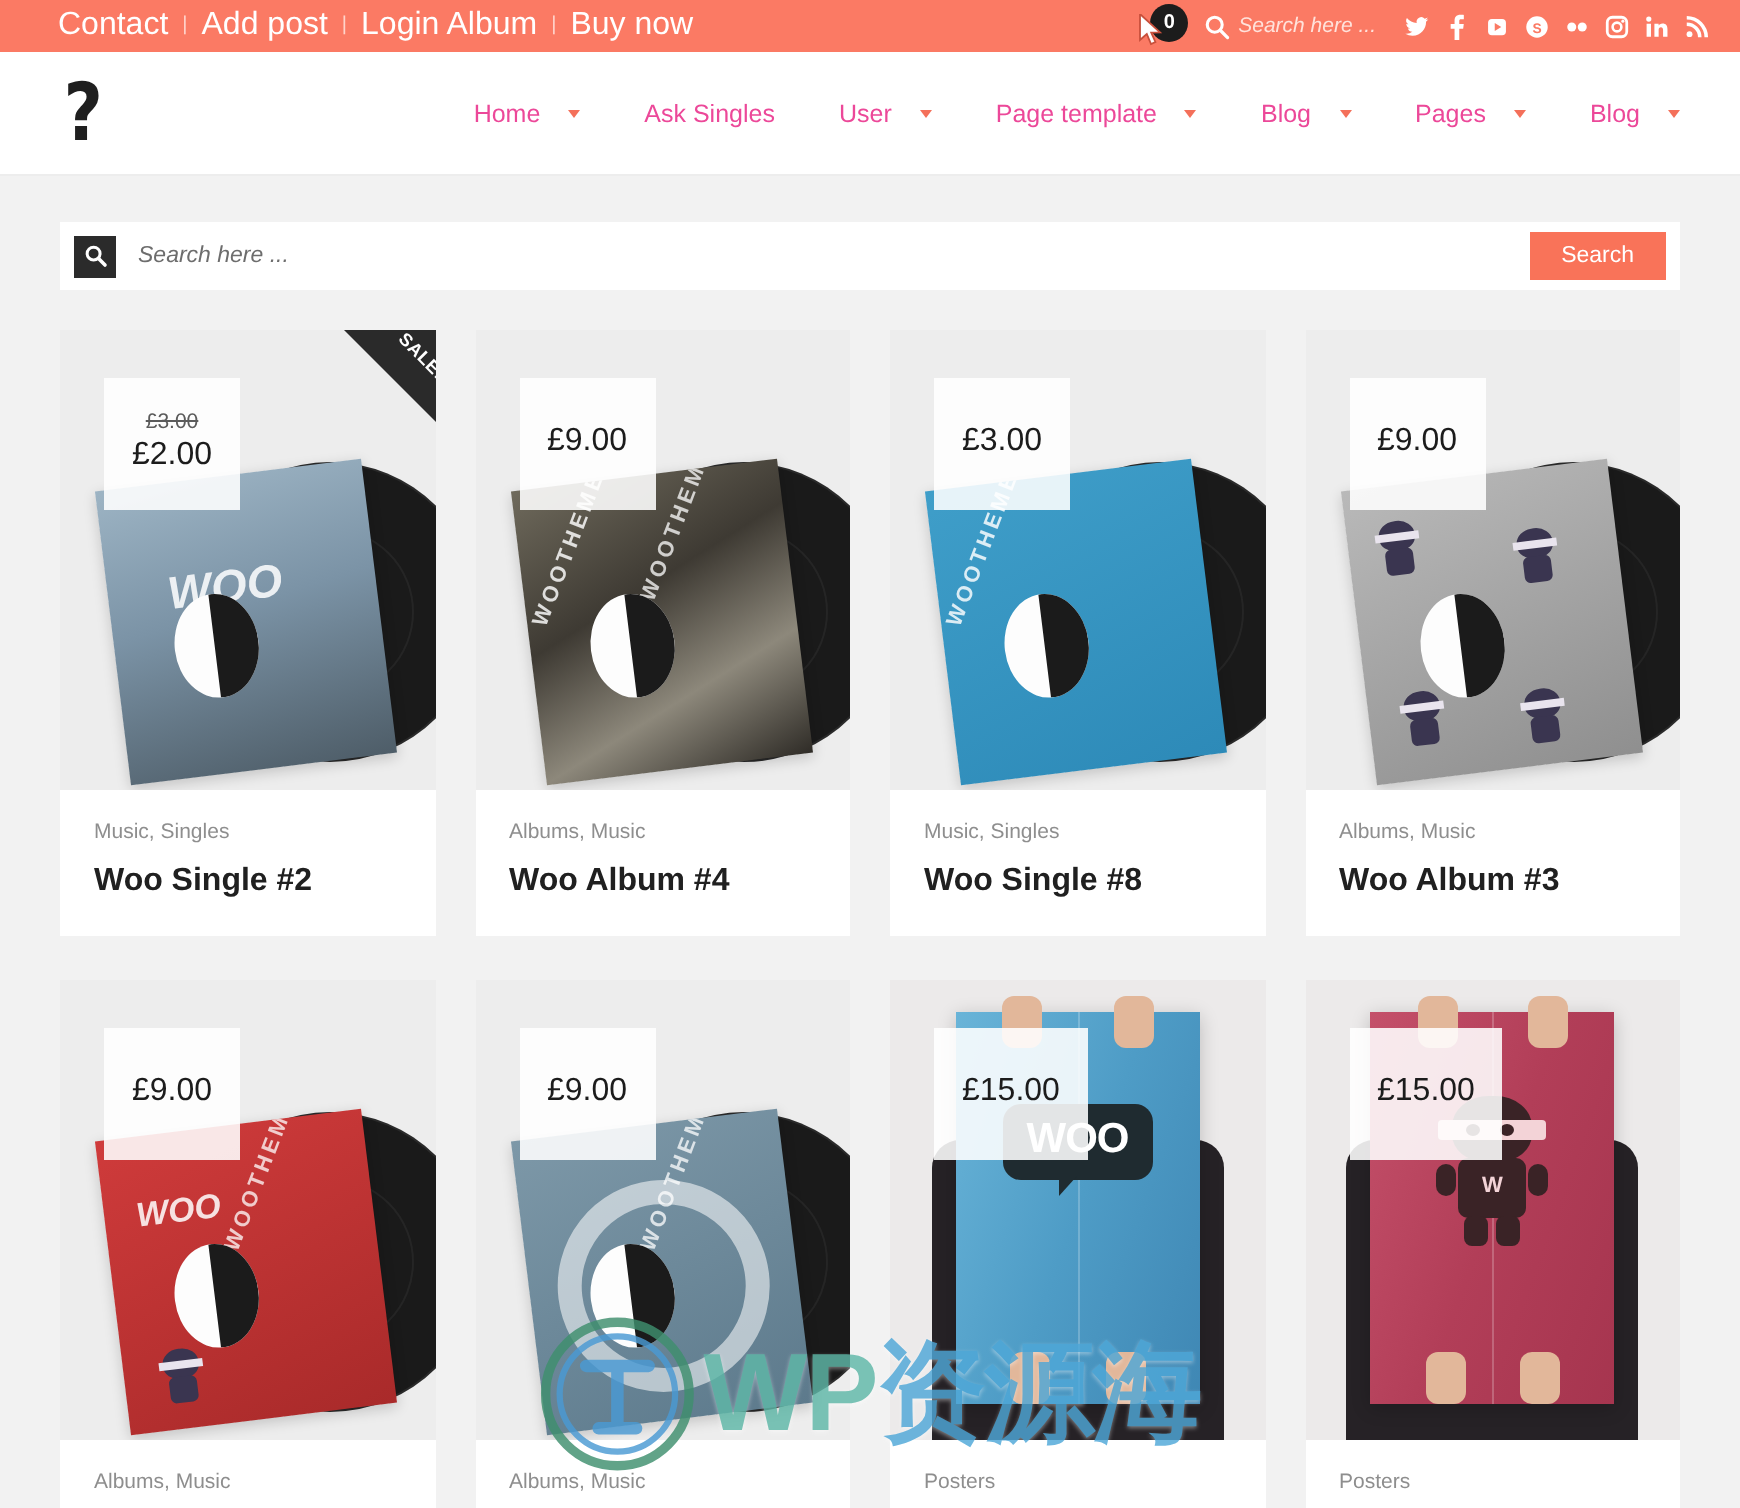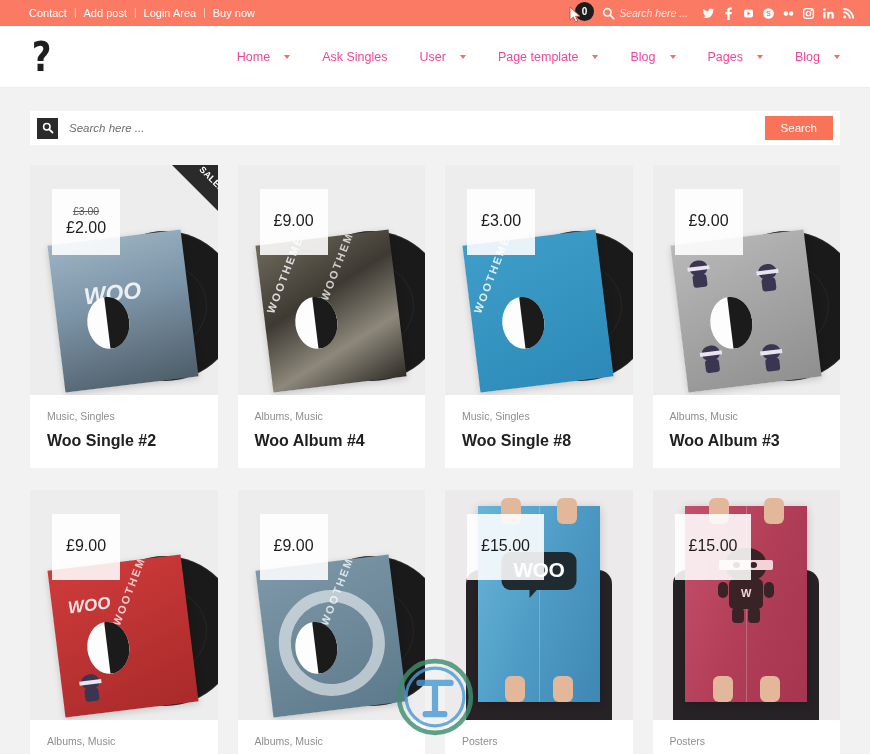--- a/index.html
+++ b/index.html
@@ -17,21 +17,21 @@
     height: 26px;
     background: #fb7a64;
     display: flex;
     align-items: center;
     padding: 0 12px 0 28px;
     position: relative;
   }
   .topbar-links { display: flex; align-items: center; }
   .topbar-links a {
     color: #ffffff;
-    font-size: 11px;
+    font-size: 16px;
     text-decoration: none;
     padding: 0 1px;
     white-space: nowrap;
   }
   .topbar-sep {
     color: #ffd3ca;
     font-size: 10px;
     padding: 0 6px;
     line-height: 1;
   }
@@ -448,21 +448,21 @@
 </style>
 </head>
 <body>
 
 <div class="topbar">
   <div class="topbar-links">
     <a href="#">Contact</a>
     <span class="topbar-sep">|</span>
     <a href="#">Add post</a>
     <span class="topbar-sep">|</span>
-    <a href="#">Login Area</a>
+    <a href="#">Login Album</a>
     <span class="topbar-sep">|</span>
     <a href="#">Buy now</a>
   </div>
 
   <div class="topbar-right">
     <div class="cart-wrap">
       <svg class="cursor-arrow" width="14" height="16" viewBox="0 0 14 16">
         <path d="M1 0 L1 13 L4.4 10 L6.5 15 L8.7 14 L6.6 9.3 L11 9.2 Z" fill="#ffffff" stroke="#c8503c" stroke-width="0.9"></path>
       </svg>
       <span class="cart-badge">0</span>
@@ -779,13 +779,16 @@
   </div>
 
 </div>
 
 <div class="watermark">
   <svg width="78" height="78" viewBox="0 0 100 100">
     <circle cx="50" cy="50" r="46" fill="none" stroke="#3f8f6e" stroke-width="6"></circle>
     <circle cx="50" cy="50" r="37" fill="none" stroke="#4a9ad4" stroke-width="4"></circle>
     <path d="M30 32 H70 M50 32 V72 M38 72 H62" stroke="#4a9ad4" stroke-width="8" fill="none" stroke-linecap="round"></path>
   </svg>
+  <div class="wm-text">
+    <span>WP</span><span class="cn">资源海</span>
+  </div>
 </div>
 
 </body></html>

